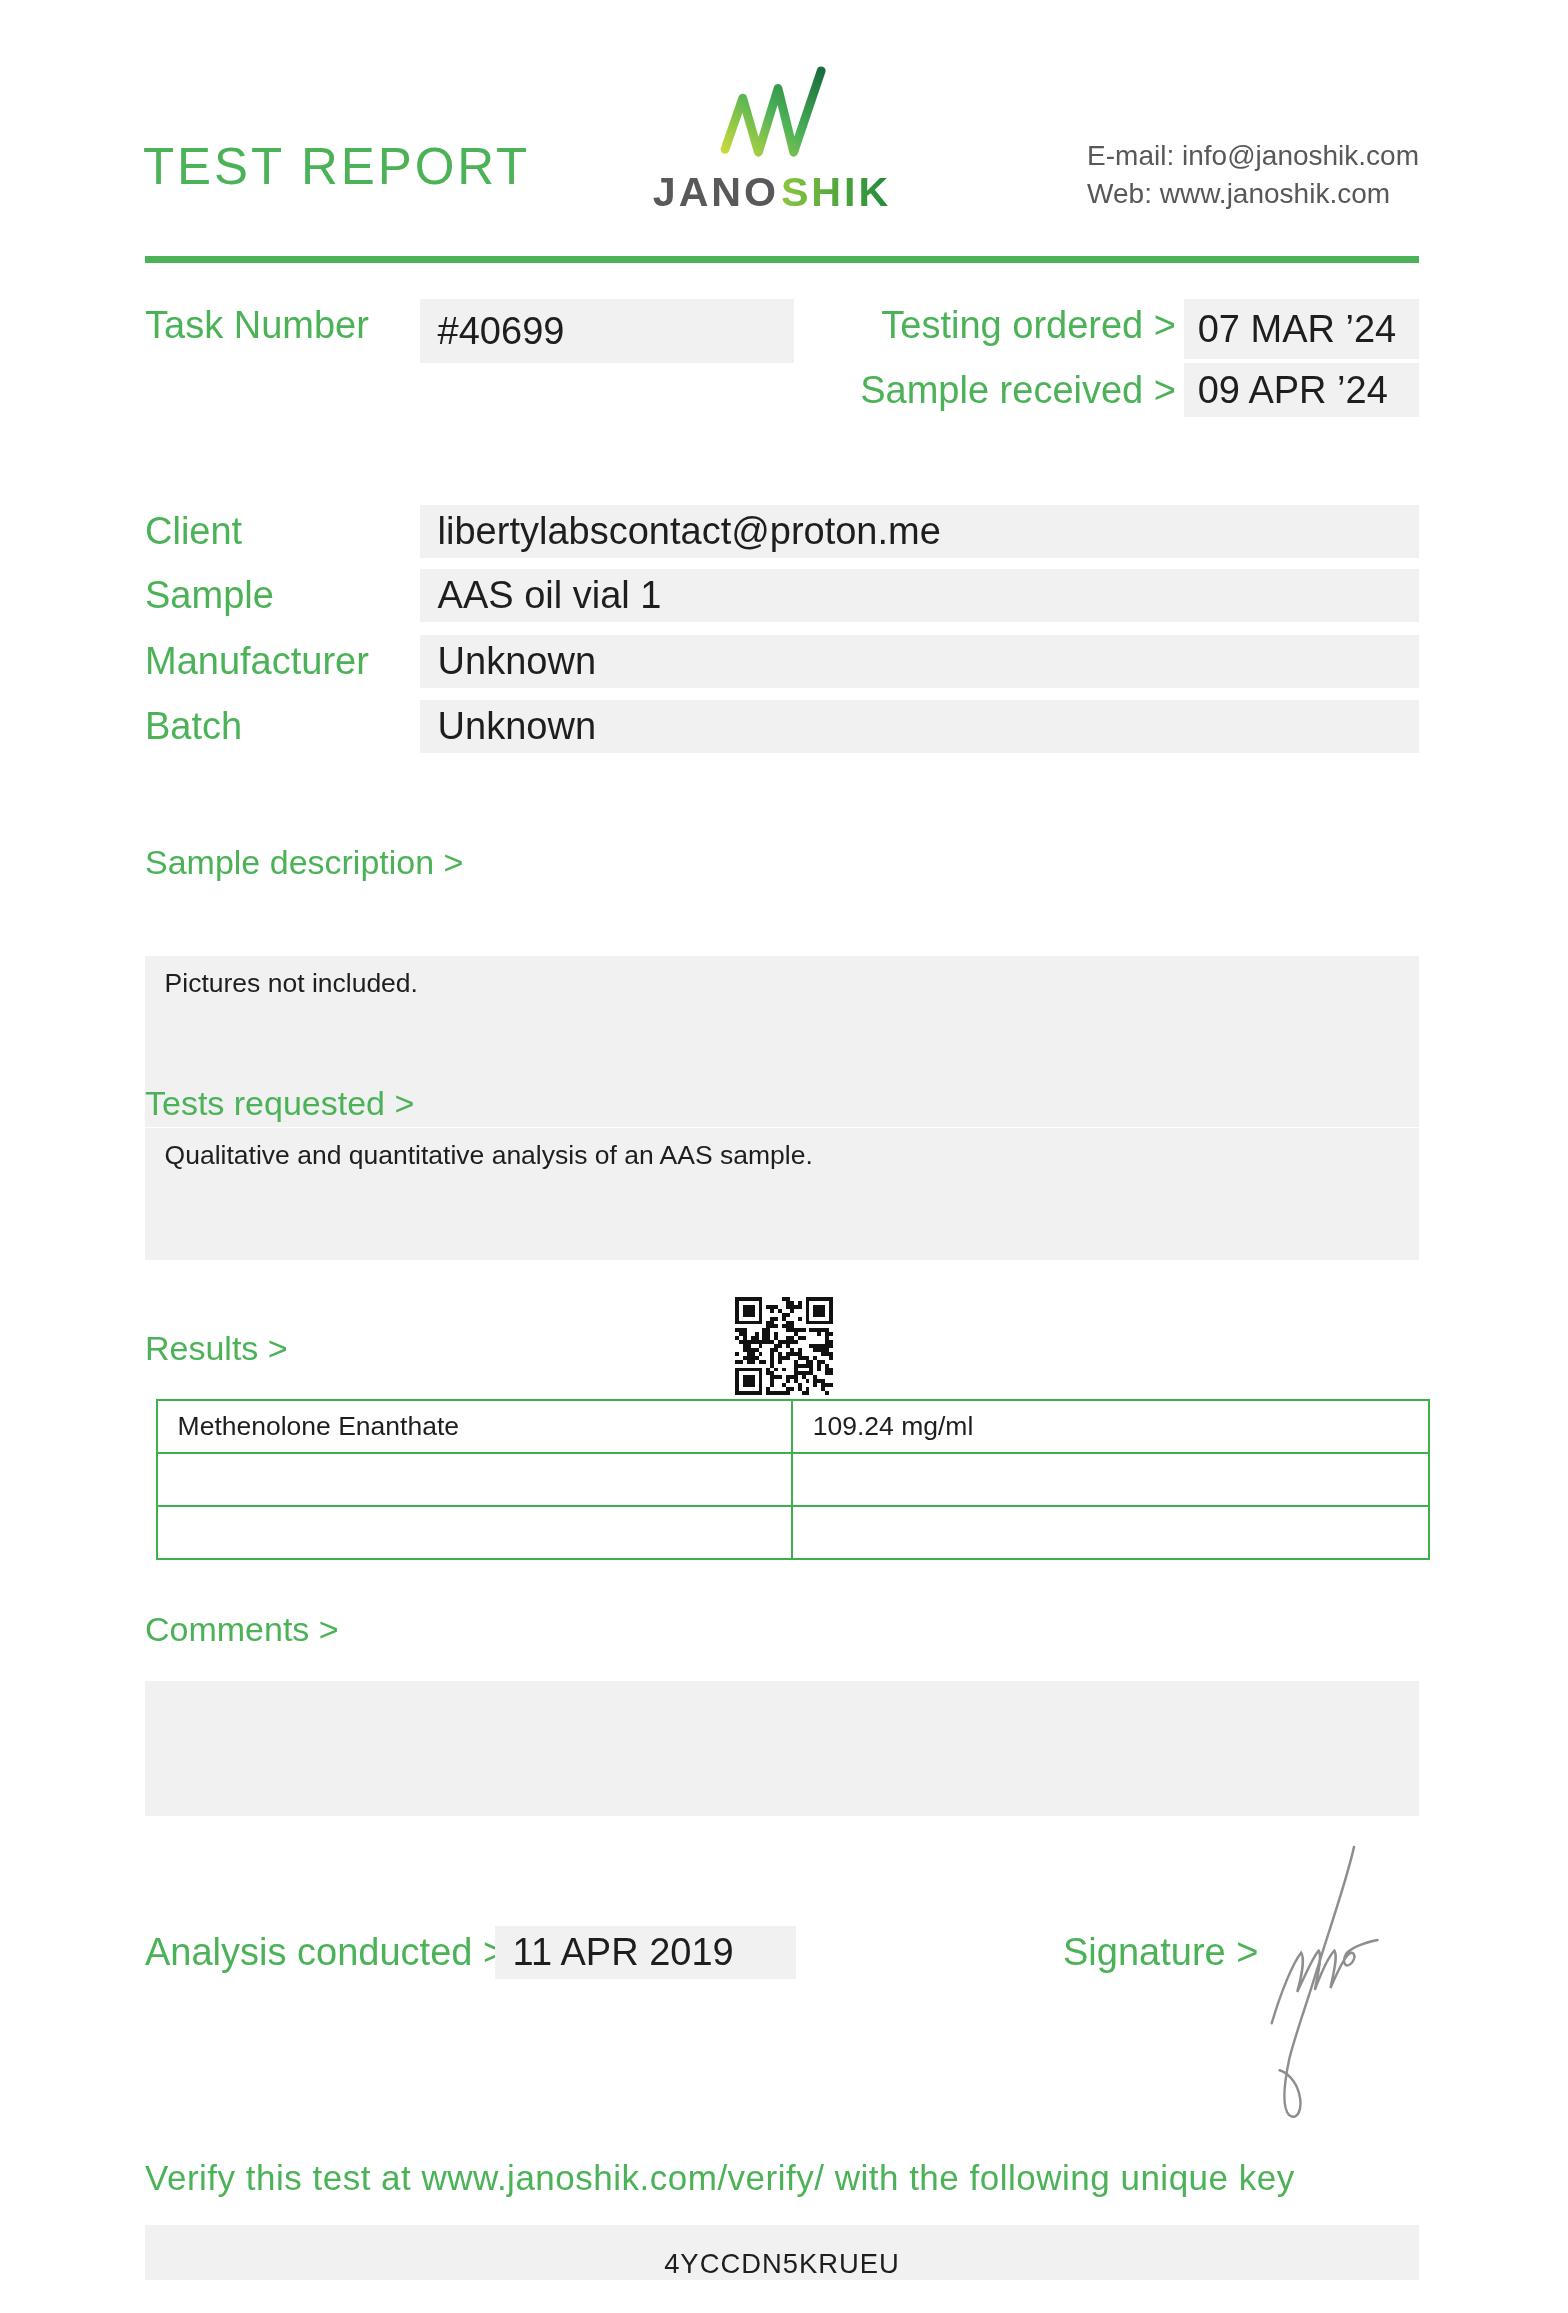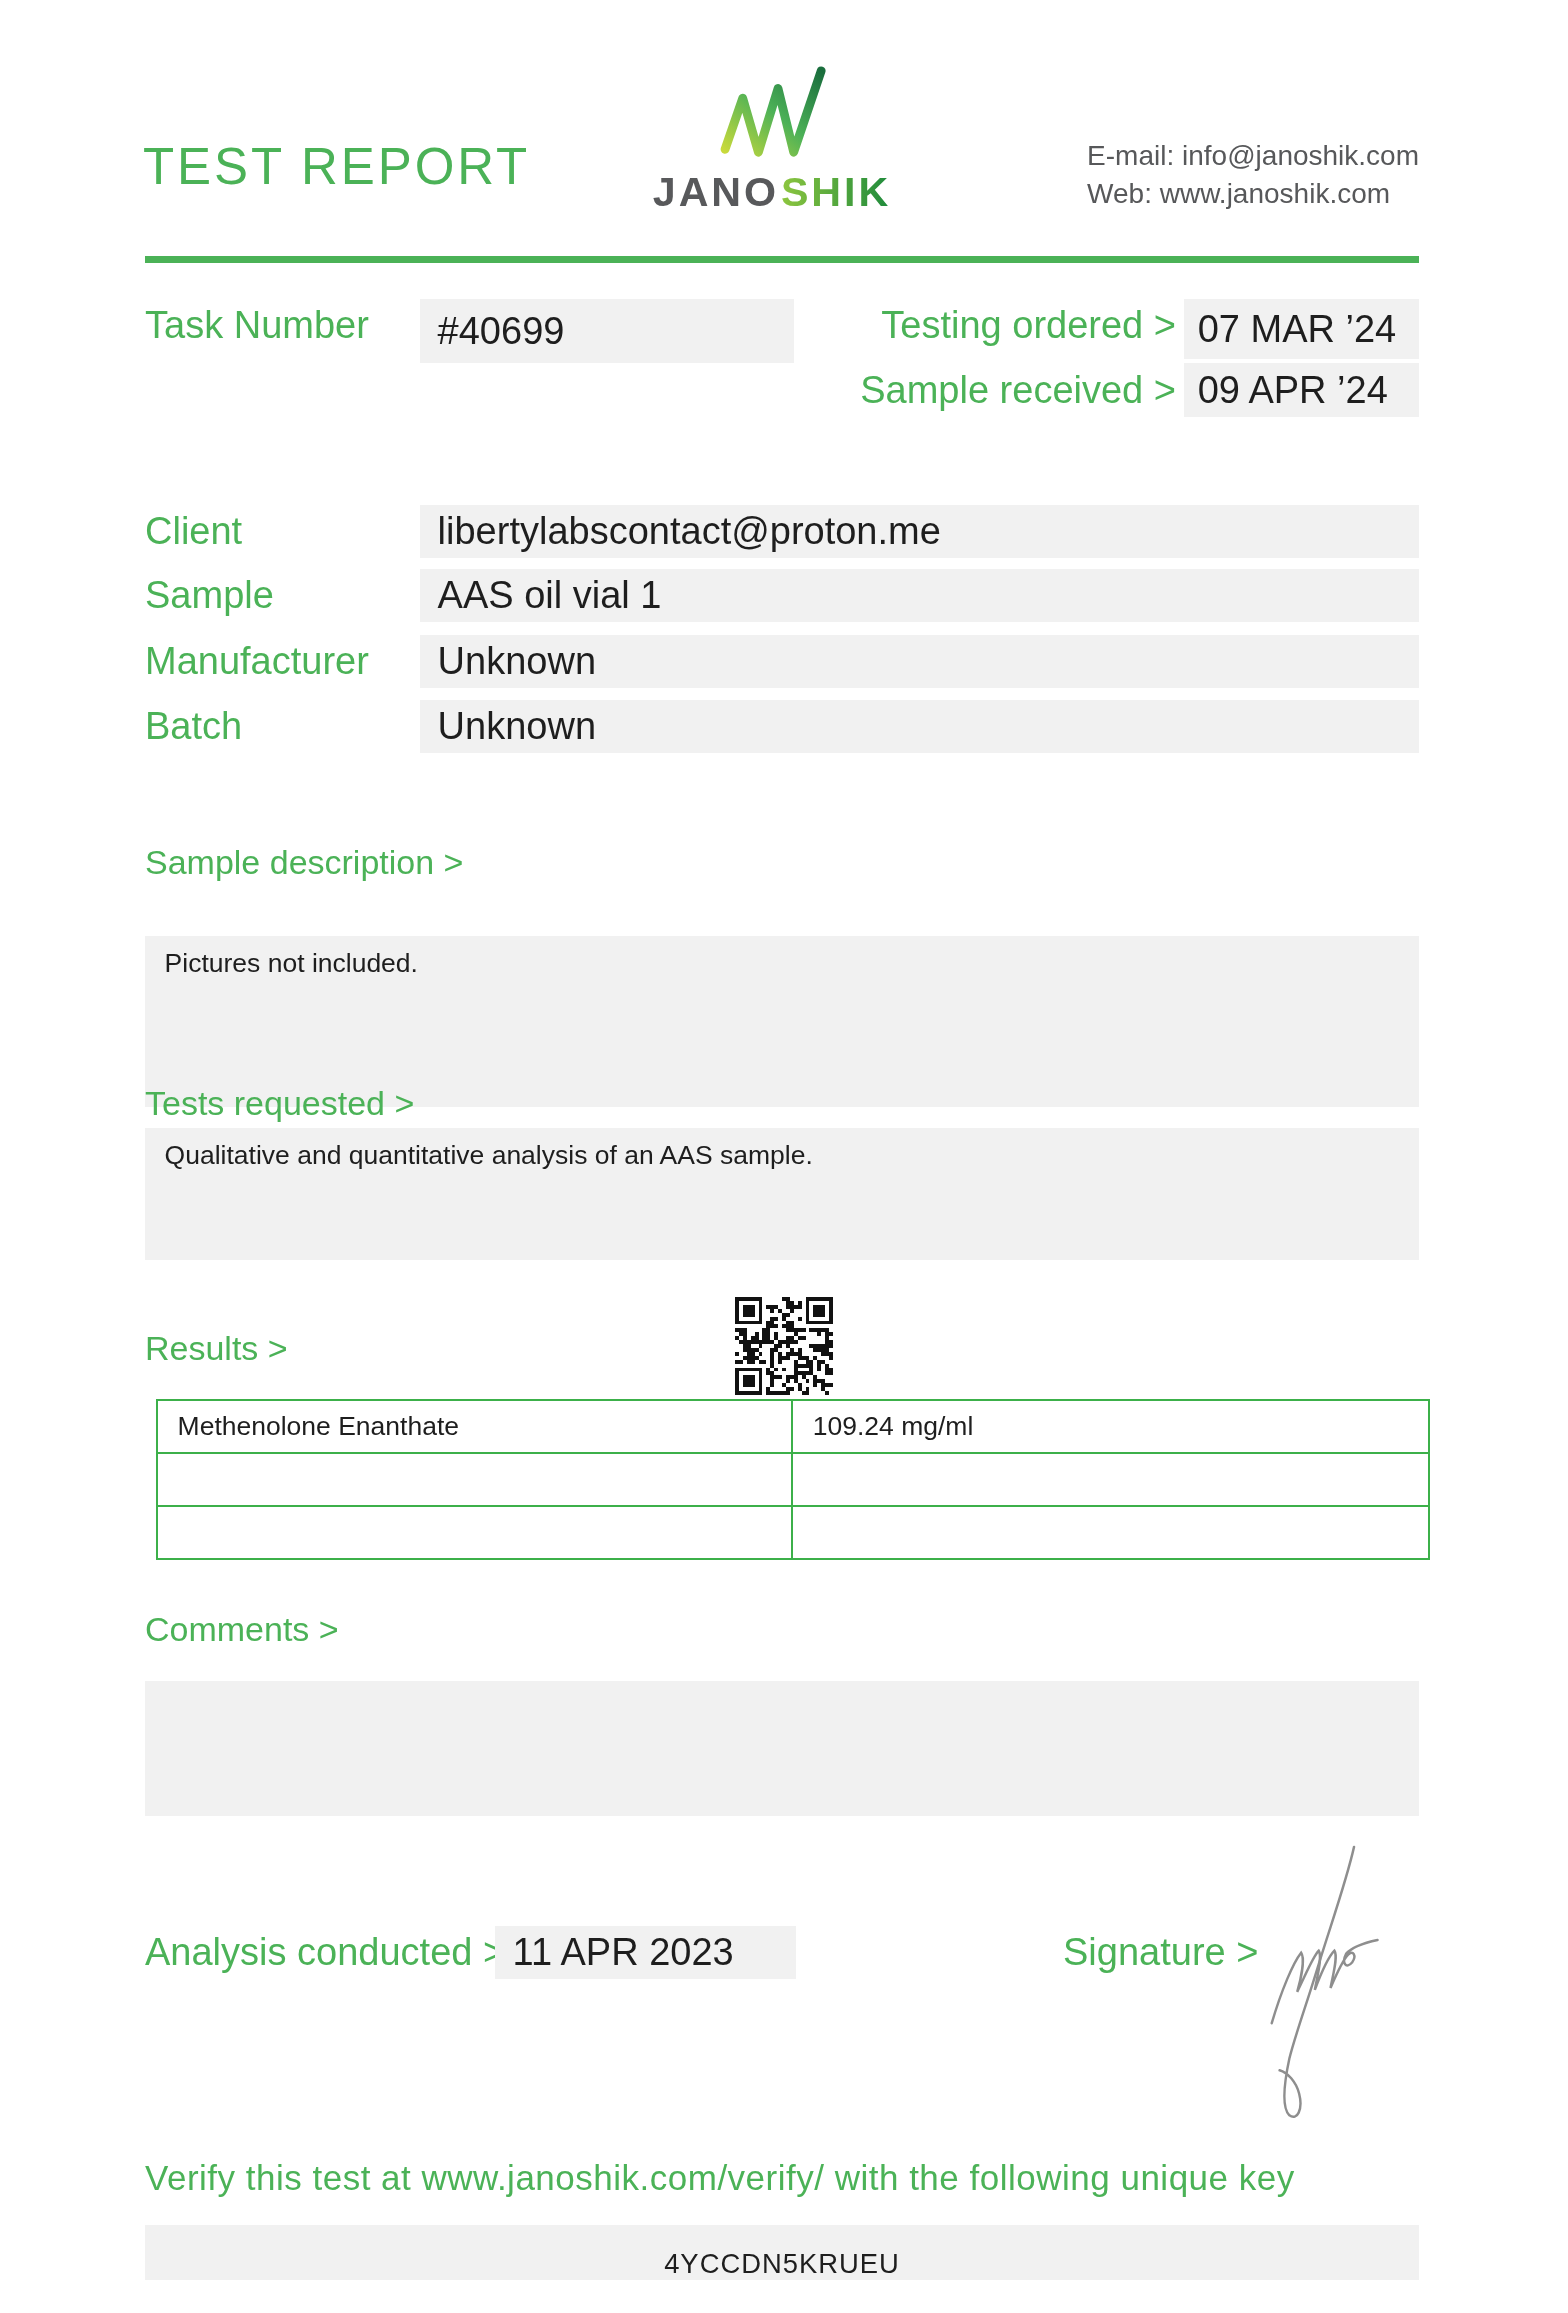--- a/index.html
+++ b/index.html
@@ -43,21 +43,21 @@
   #date-box-1{top:363px;height:54px;}
 
   .info-label{left:145px;height:53px;}
   .info-box{left:420px;width:999px;height:53px;}
 
   .section-heading{left:145px;font-size:34px;color:var(--green);white-space:nowrap;}
   .section-box{
     left:145px;width:1274px;background:var(--box_gray);
     box-sizing:border-box;padding:11.8px 19.6px;
   }
-  #desc-box{top:936px;height:171px;}
+  #desc-box{top:956px;height:171px;}
   #tests-box{top:1128px;height:132px;}
   #comments-box{top:1681px;height:135px;}
 
   #qr-svg{left:735px;top:1297px;}
 
   #results-table{
     left:156px;top:1399px;
   }
   #results-table table{border-collapse:collapse;width:1274px;}
   #results-table td{
@@ -482,21 +482,21 @@
   </tbody>
     </table>
 </div>
 
 <div class="abs section-heading" style="top:1610px">Comments &gt;</div>
 <div class="abs section-box" id="comments-box">
   <span class="small-text"></span>
 </div>
 
 <div class="abs flex field-label" id="analysis-label">Analysis conducted &gt;</div>
-<div class="abs flex value-box" id="analysis-box">11 APR 2023</div>
+<div class="abs flex value-box" id="analysis-box">11 APR 2019</div>
 
 <div class="abs flex field-label" id="signature-label">Signature &gt;</div>
 
 <svg class="abs" id="signature-svg" width="147" height="289" viewBox="0 0 150 295">
   <g fill="none" stroke="#8e8e8e" stroke-width="2.5" stroke-linecap="round">
     <path d="M98,6 C90,42 74,86 60,132 C50,165 38,198 32,222 C26,250 24,272 32,280 C40,286 46,274 42,258 C39,246 30,236 22,234"></path>
     <path d="M14,186 C24,152 36,124 44,114 C48,120 44,140 40,154 C48,138 56,118 62,112 C66,118 60,140 58,152 C64,136 72,118 78,112 C82,118 76,138 74,150 C80,136 86,122 92,116 C97,111 101,117 96,124 C90,131 85,125 90,115 C96,108 108,104 122,101"></path>
   </g>
 </svg>
 

